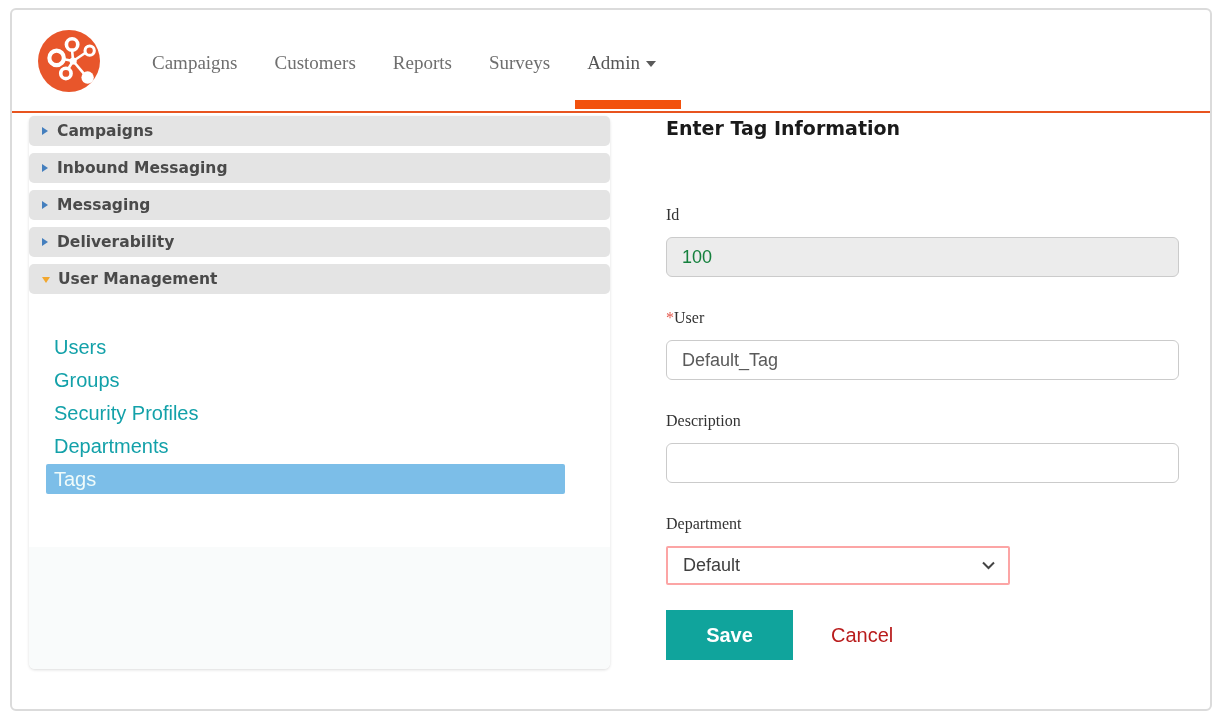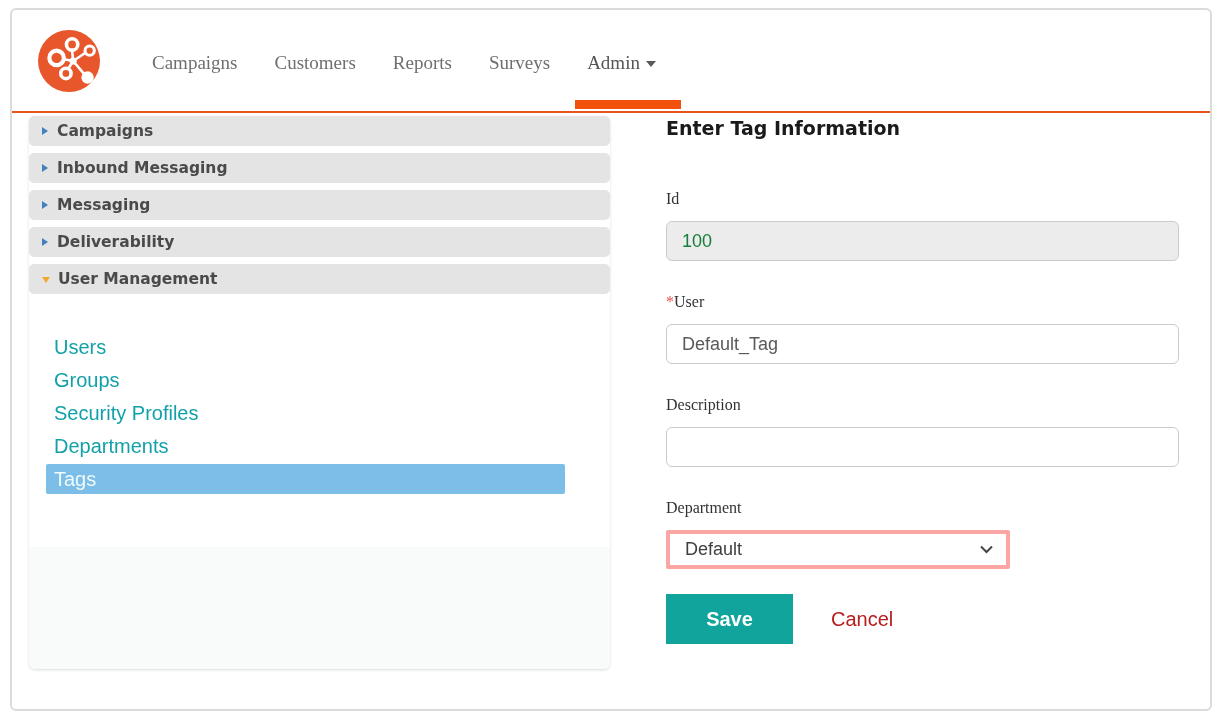--- a/index.html
+++ b/index.html
@@ -38,29 +38,29 @@
              border-radius:2px; cursor:pointer; }
   .sublink.selected { background:#7CBEE8; color:#EFFBFA; }
   .sidebar-footer { position:absolute; left:0; right:0; bottom:0; height:122px;
                     background:#F9FBFB; border-radius:0 0 6px 6px; }
 
   
   .main { position:absolute; left:654px; top:104px; width:520px; }
   .form-title { font-family:"DejaVu Sans",sans-serif; font-weight:bold; font-size:19px;
                 color:#1A1A1A; line-height:28px; }
   .form-group { margin-top:32px; }
-  .form-group.first { margin-top:48px; }
+  .form-group.first { margin-top:64px; }
   .field-label { display:block; font-family:"Liberation Serif",serif; font-size:16px;
                  line-height:18px; color:#333; margin-bottom:13px; }
   .req { color:#E4574C; }
   .text-input { width:513px; height:40px; border:1px solid #CBCBCB; border-radius:6px;
                 padding:0 15px; font-family:"Liberation Sans",sans-serif; font-size:18px;
                 color:#5A5A5A; background:#fff; outline:none; }
   .text-input.readonly { background:#ECECEC; color:#15803d; }
-  .select-box { width:344px; height:39px; border:4px solid #fca5a5; border-radius:2px;
+  .select-box { width:344px; height:39px; border:2px solid #fca5a5; border-radius:2px;
                 background:#fff; display:flex; align-items:center; justify-content:space-between;
                 padding:0 13px 0 15px; font-size:18px; color:#404040; cursor:pointer; }
   .actions { margin-top:25px; display:flex; align-items:center; }
   .save-btn { width:127px; height:50px; background:#10A49C; color:#fff; border:none;
               font-family:"Liberation Sans",sans-serif; font-weight:bold; font-size:20px; cursor:pointer; }
   .cancel-link { margin-left:38px; font-size:20px; color:#b91c1c; text-decoration:none; cursor:pointer; }
 </style>
 </head>
 <body>
 

